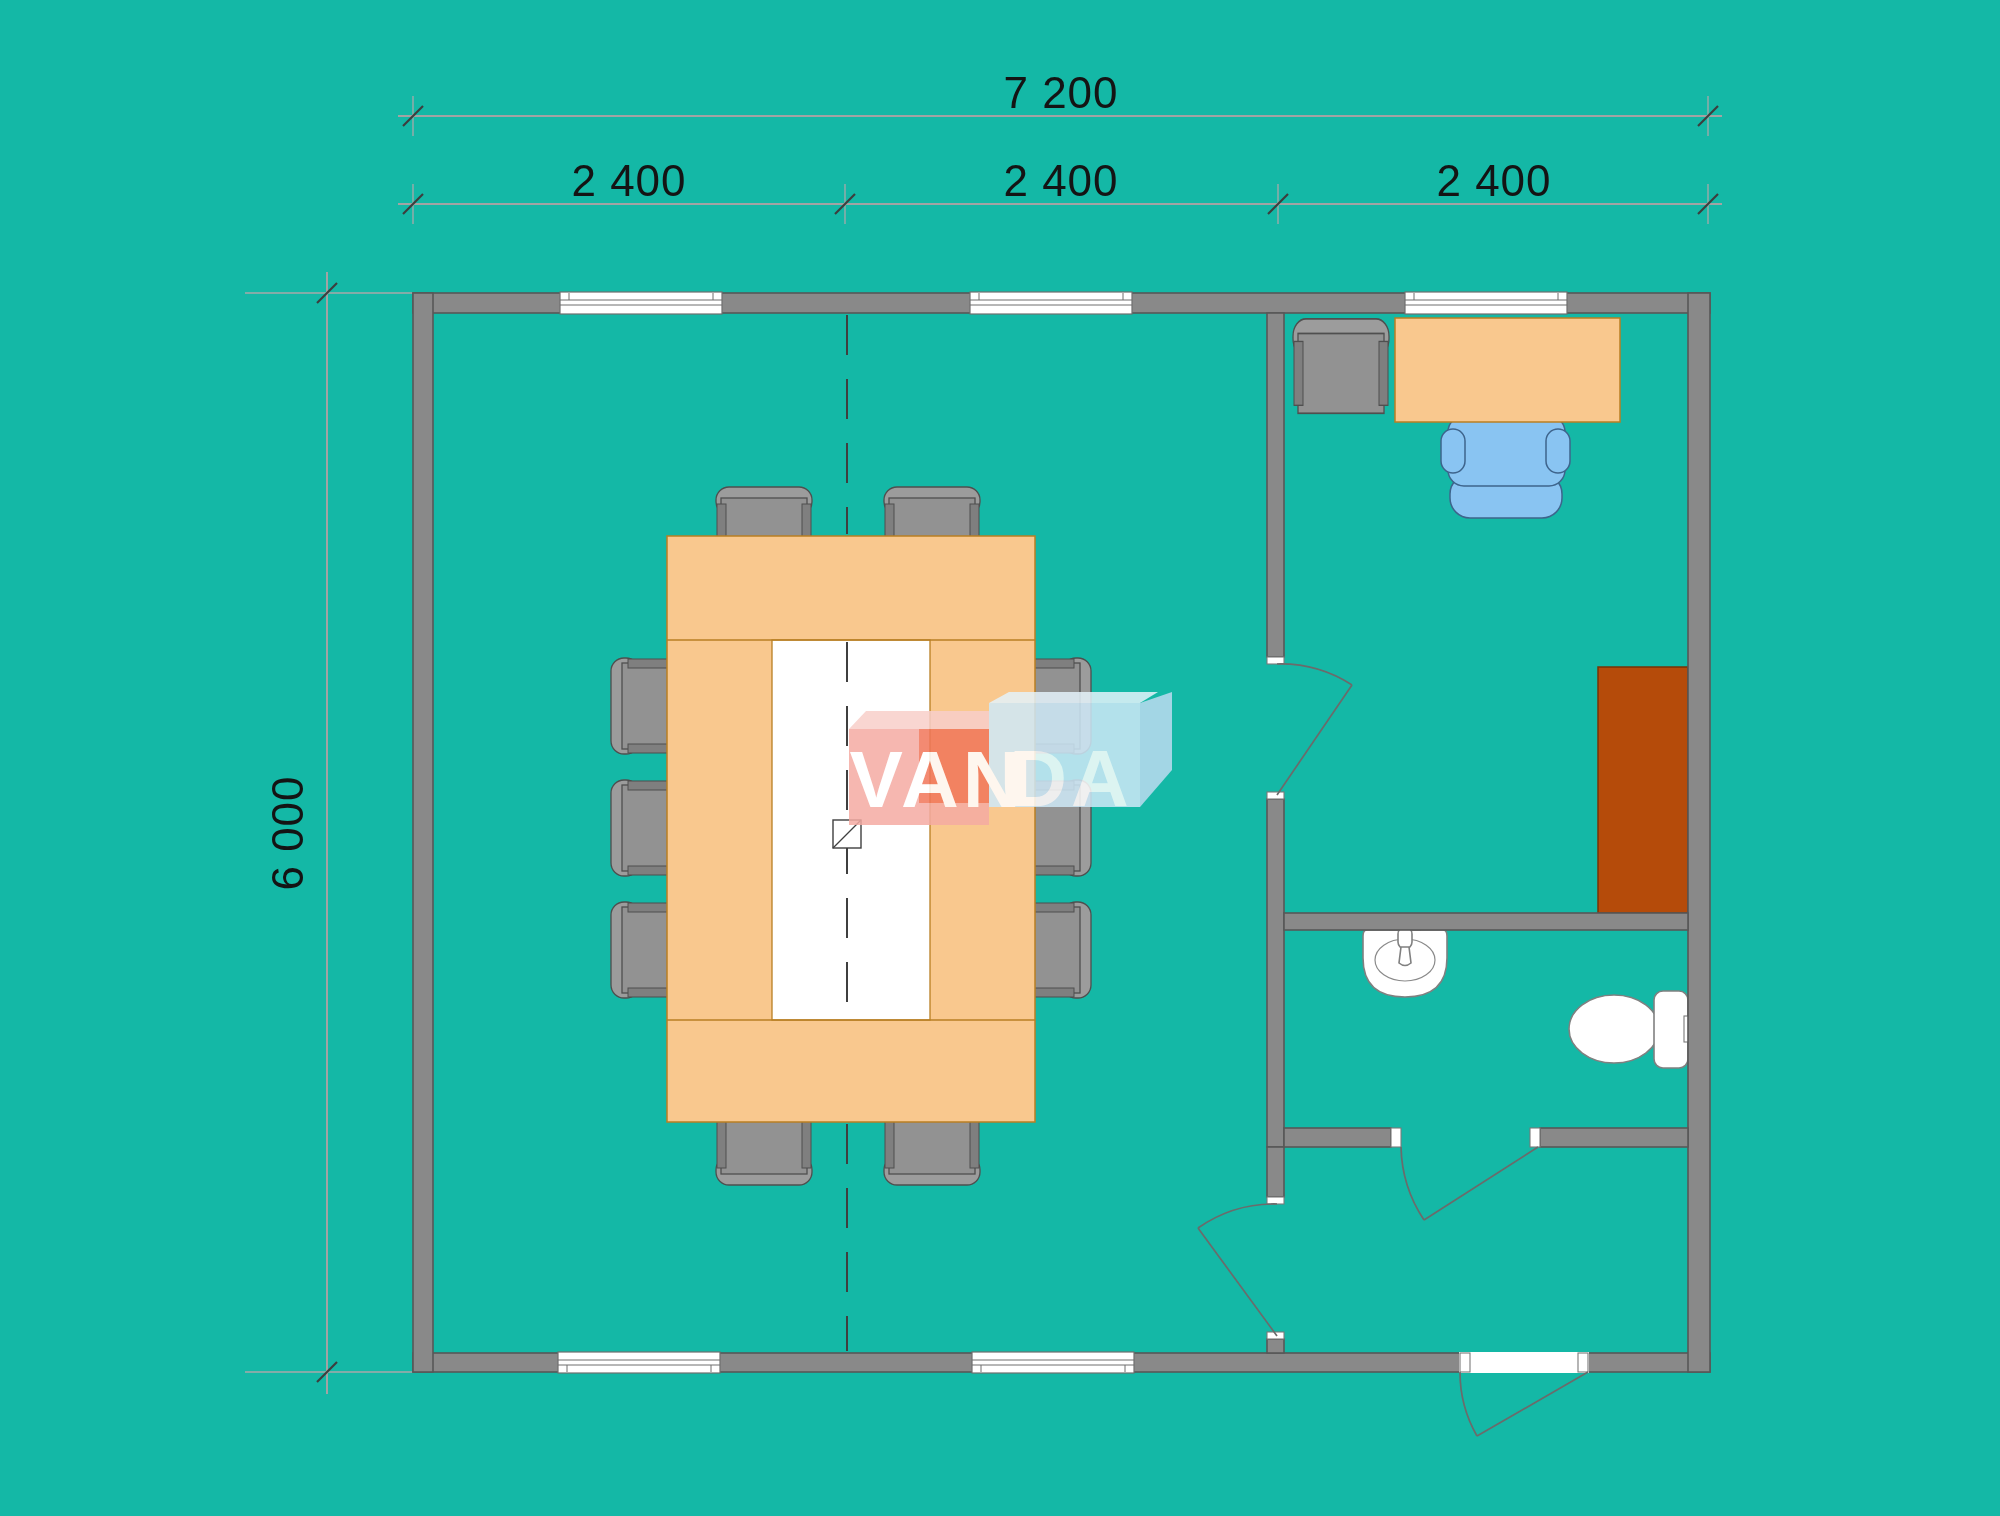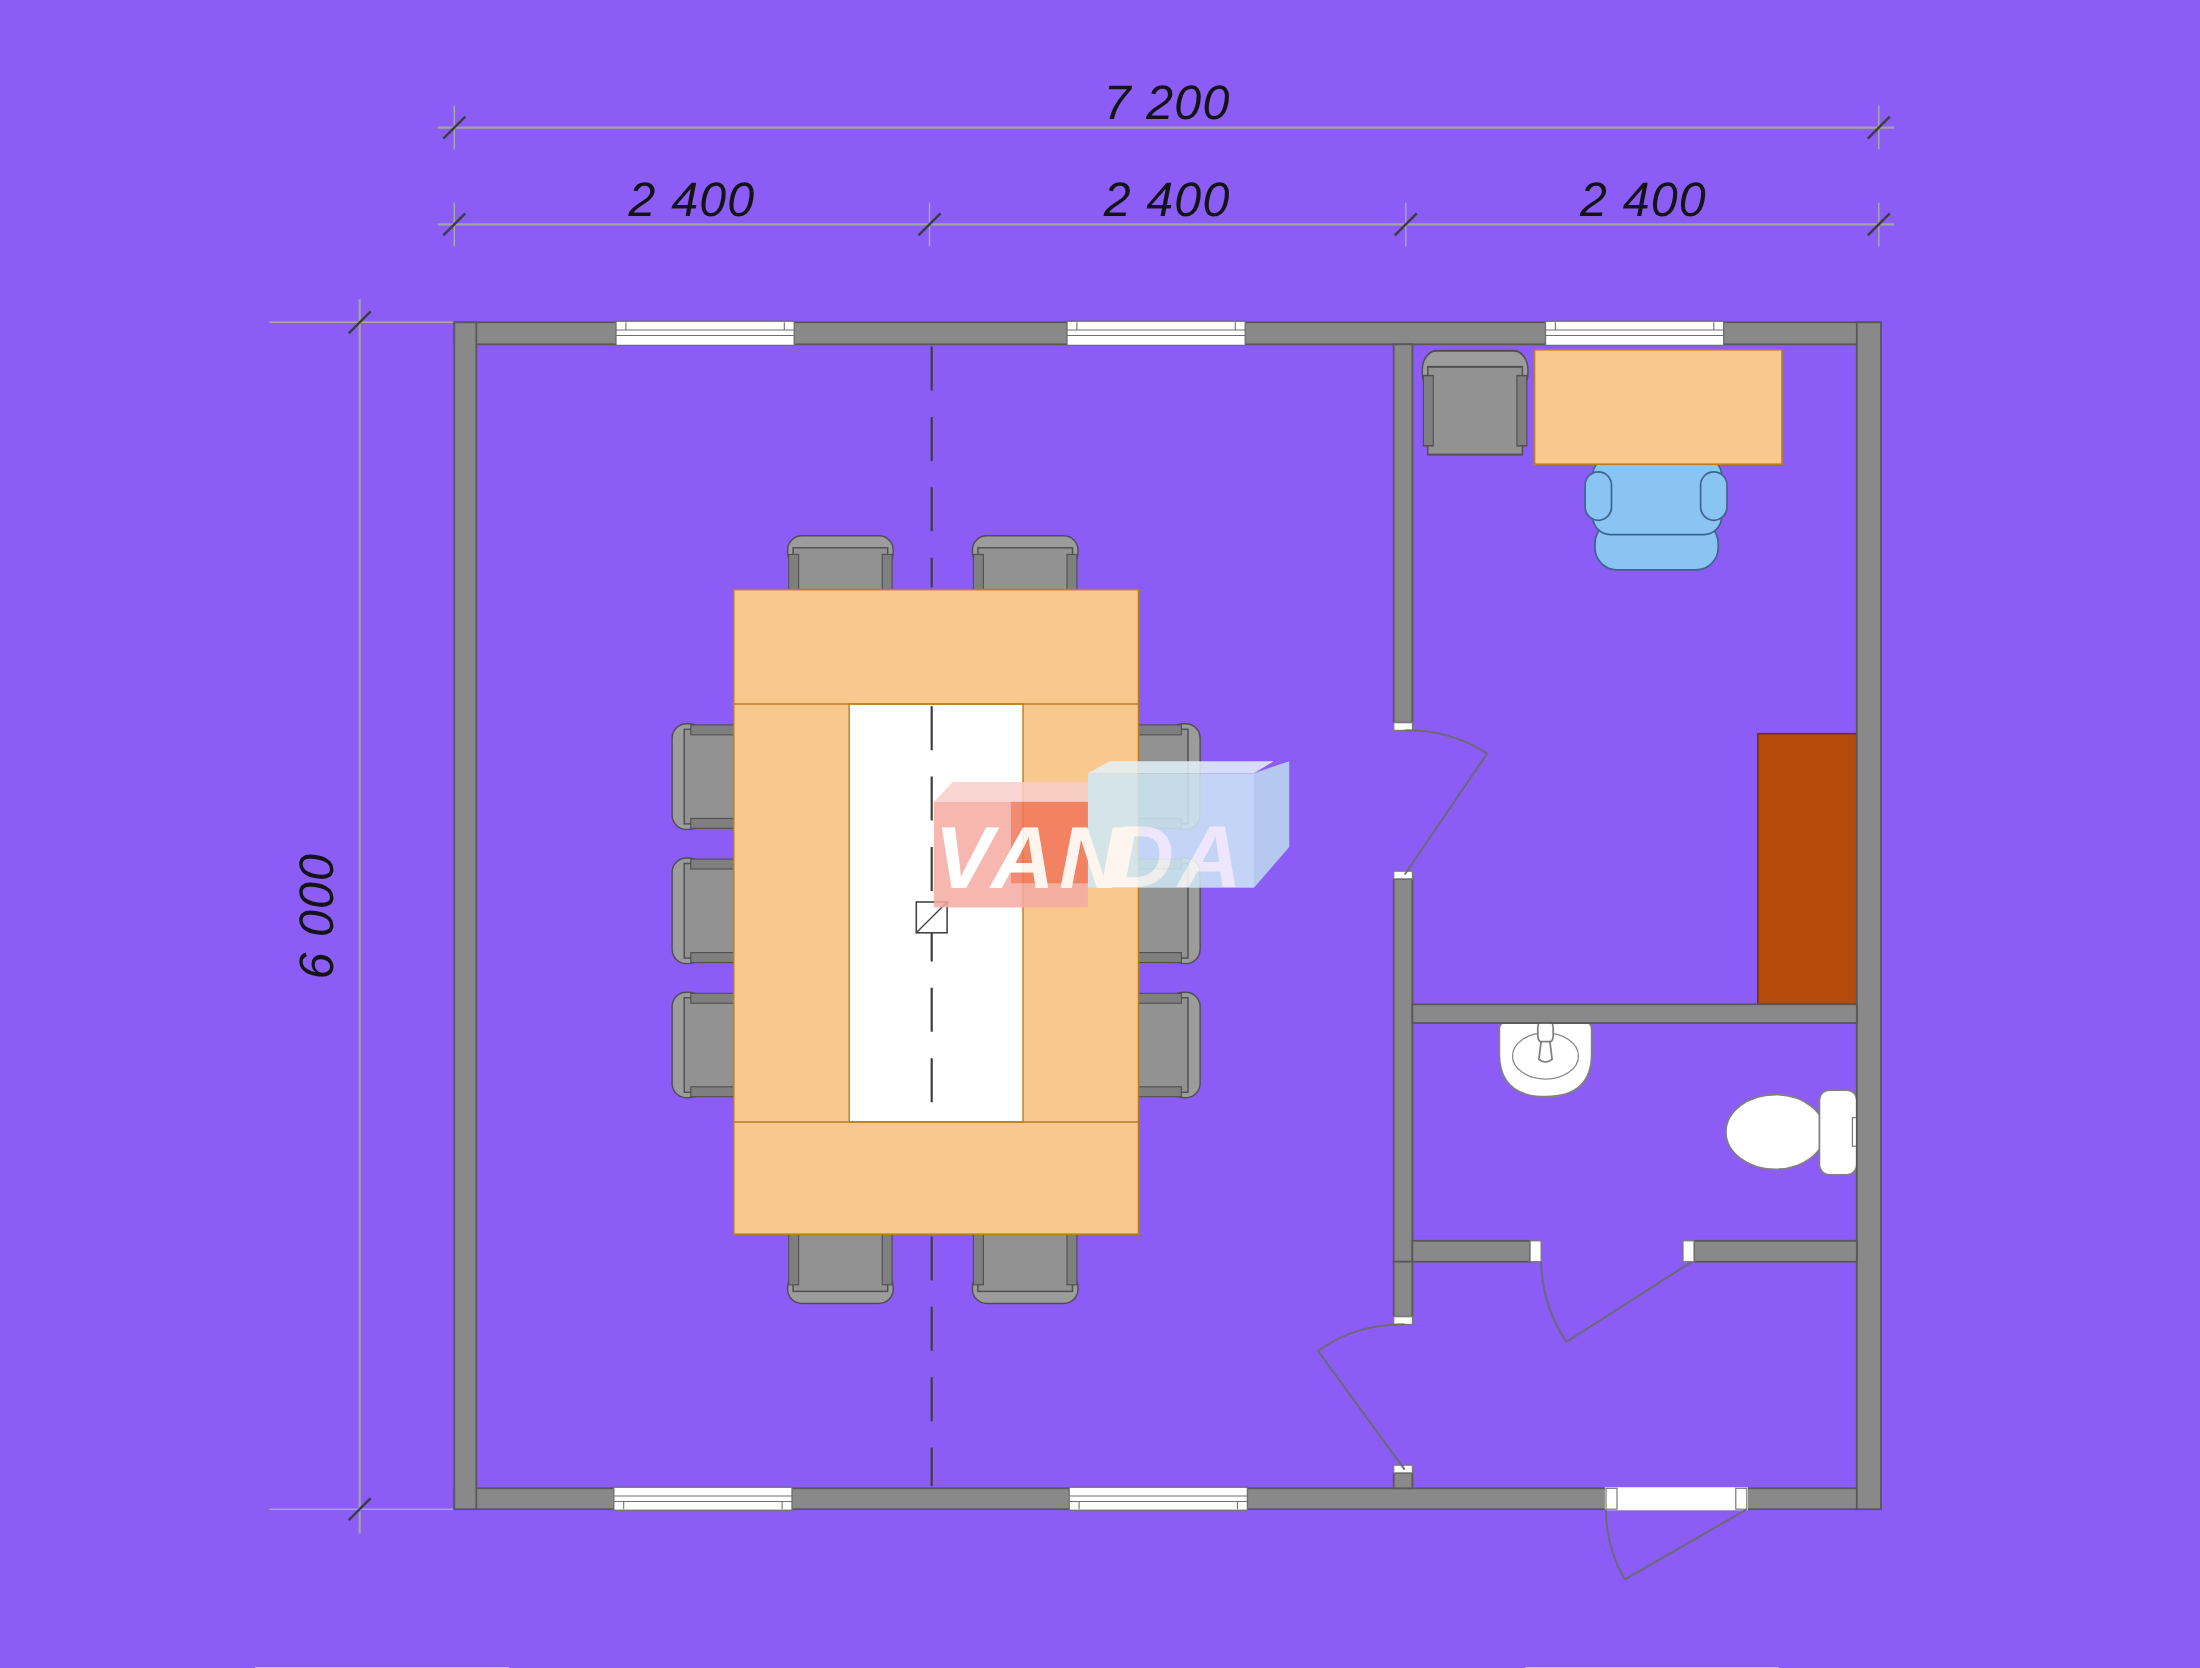--- a/index.html
+++ b/index.html
@@ -1,17 +1,17 @@
 <!DOCTYPE html>
 <html><head>
 <meta charset="utf-8">
 <style>
   html,body{margin:0;padding:0;background:#ffffff;}
-  .page{width:2000px;height:1516px;position:relative;background:#8b5cf6;overflow:hidden;
-        font-family:"Liberation Sans", sans-serif;font-style:italic;}
+  .page{width:2000px;height:1516px;position:relative;background:#14b8a6;overflow:hidden;
+        font-family:"Liberation Sans", sans-serif;}
   svg{display:block;}
   
   .wall{fill:#898989;stroke:#585858;stroke-width:1.6;}
   .jamb{fill:#ffffff;stroke:#7a7a7a;stroke-width:1.1;}
   .win-rect{fill:#ffffff;stroke:#6f6f6f;stroke-width:1.2;}
   .win-line{stroke:#6f6f6f;stroke-width:1;}
   .door-line{stroke:#6b6b6b;stroke-width:1.7;fill:none;}
   
   .dim-line{stroke:#a3a3a3;stroke-width:2;}
   .ext-line{stroke:#a9a9a9;stroke-width:1.3;}

